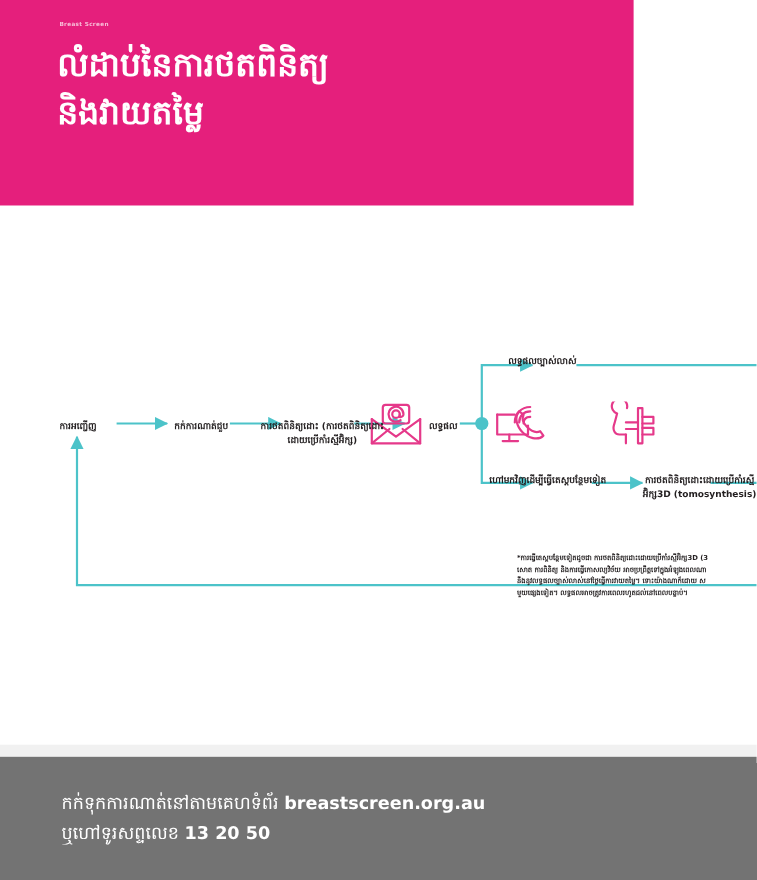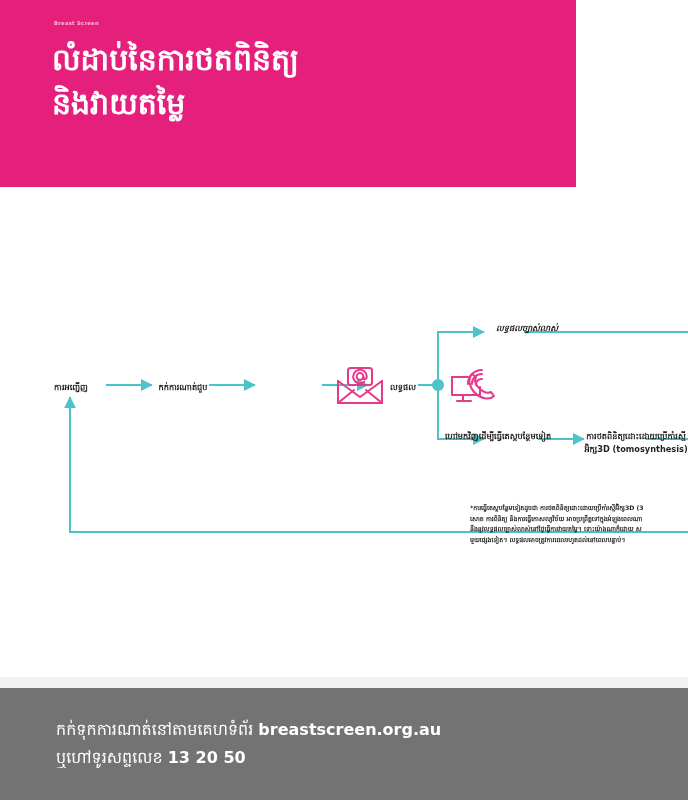--- a/index.html
+++ b/index.html
@@ -99,21 +99,21 @@
   #node-screening    { left: 232px; top: 178px; width: 122px; }
   #node-results      { left: 358px; top: 178px; width: 90px;  }
   #node-clear        { left: 462px; top: 126px; width: 130px; }
   #node-recall       { left: 442px; top: 234px; width: 112px; }
   #node-tomo         { left: 576px; top: 234px; width: 120px; }
 
   #node-clear .label,
   #node-recall .label,
   #node-tomo .label { margin-top: 9px; }
 
-  #node-clear  { text-align: center; font-style: italic; }
+  #node-clear  { text-align: left; }
   #node-clear .icon { margin-left: 22px; }
 
   
   .footnote {
     position: absolute;
     left: 470px;
     top: 316px;
     width: 250px;
     font-size: 6.2px;
     line-height: 1.72;
@@ -222,20 +222,34 @@
           <path d="M6,12 L22,12"></path>
           <path d="M17,30 L17,36 M11,36 L25,36"></path>
           <path d="M22,19 c0,-8 6,-14 14,-14 M26,19 c0,-6 4,-10 10,-10"></path>
           <path d="M30,20 c0,-4 2,-6 6,-6"></path>
           <path d="M33,23 c4,4 8,6 12,4 l3,4 c-5,5 -14,2 -19,-3 -5,-5 -8,-14 -3,-19 l4,3 c-2,4 0,8 3,11 z"></path>
         </g>
       </svg>
       <span class="label">កក់ការណាត់ជួប</span>
     </div>
 
+    <div class="node" id="node-screening">
+      <svg class="icon" viewBox="0 0 52 42">
+        <g fill="none" stroke="#e5398a" stroke-width="2" stroke-linejoin="round" stroke-linecap="round">
+          <path d="M20,6 a7,7 0 1 0 -9,5 c-1,4 -2,8 -3,11 c-1,4 1,8 5,8 l6,0"></path>
+          <path d="M19,30 L19,38"></path>
+          <path d="M19,19 L30,19"></path>
+          <path d="M19,25 L30,25"></path>
+          <rect x="30" y="6" width="4" height="32"></rect>
+          <path d="M34,14 L44,14 L44,20 L34,20"></path>
+          <path d="M34,24 L44,24 L44,30 L34,30"></path>
+        </g>
+      </svg>
+      <span class="label">ការថតពិនិត្យដោះ (ការថតពិនិត្យដោះដោយប្រើកាំរស្មីអ៊ិក្ស)</span>
+    </div>
 
     <div class="node" id="node-results">
       <svg class="icon" viewBox="0 0 52 42">
         <g fill="none" stroke="#e5398a" stroke-width="2" stroke-linejoin="round" stroke-linecap="round">
           <rect x="14" y="2" width="24" height="38"></rect>
           <circle cx="26" cy="12" r="4.5"></circle>
           <path d="M26,8.5 L26,15.5 M22.5,12 L29.5,12"></path>
           <path d="M19,23 L33,23 M19,27 L33,27 M19,31 L27,31 M19,35 L30,35"></path>
         </g>
       </svg>

